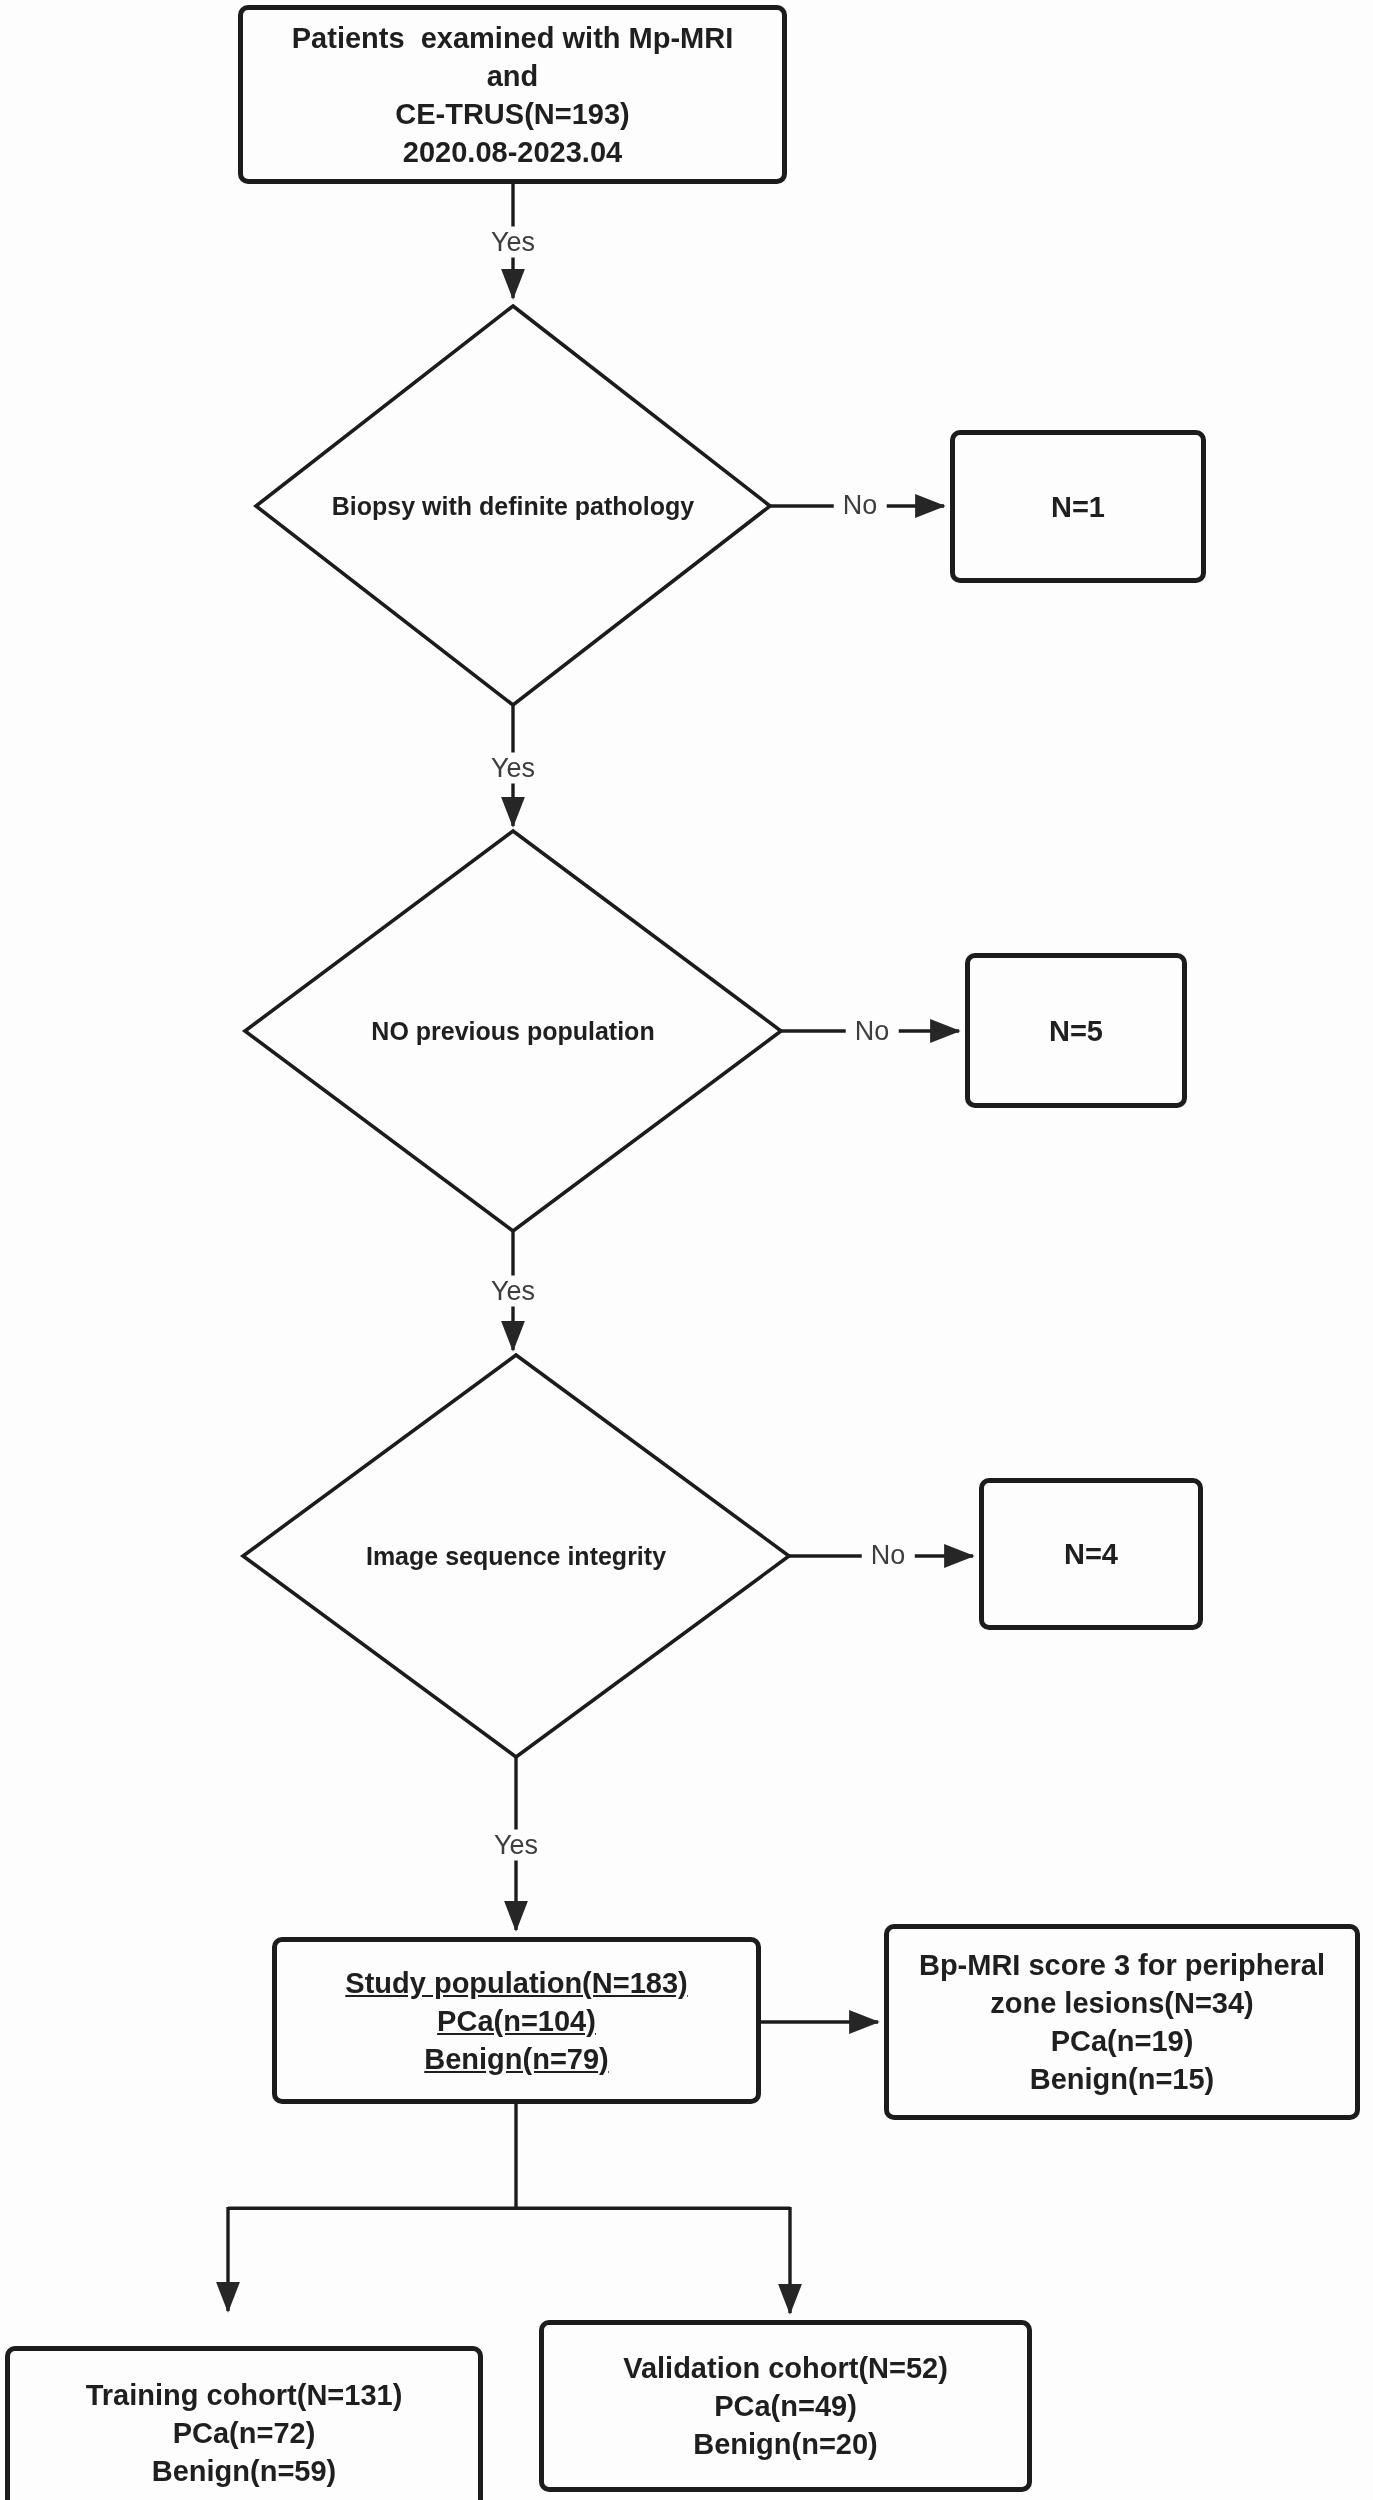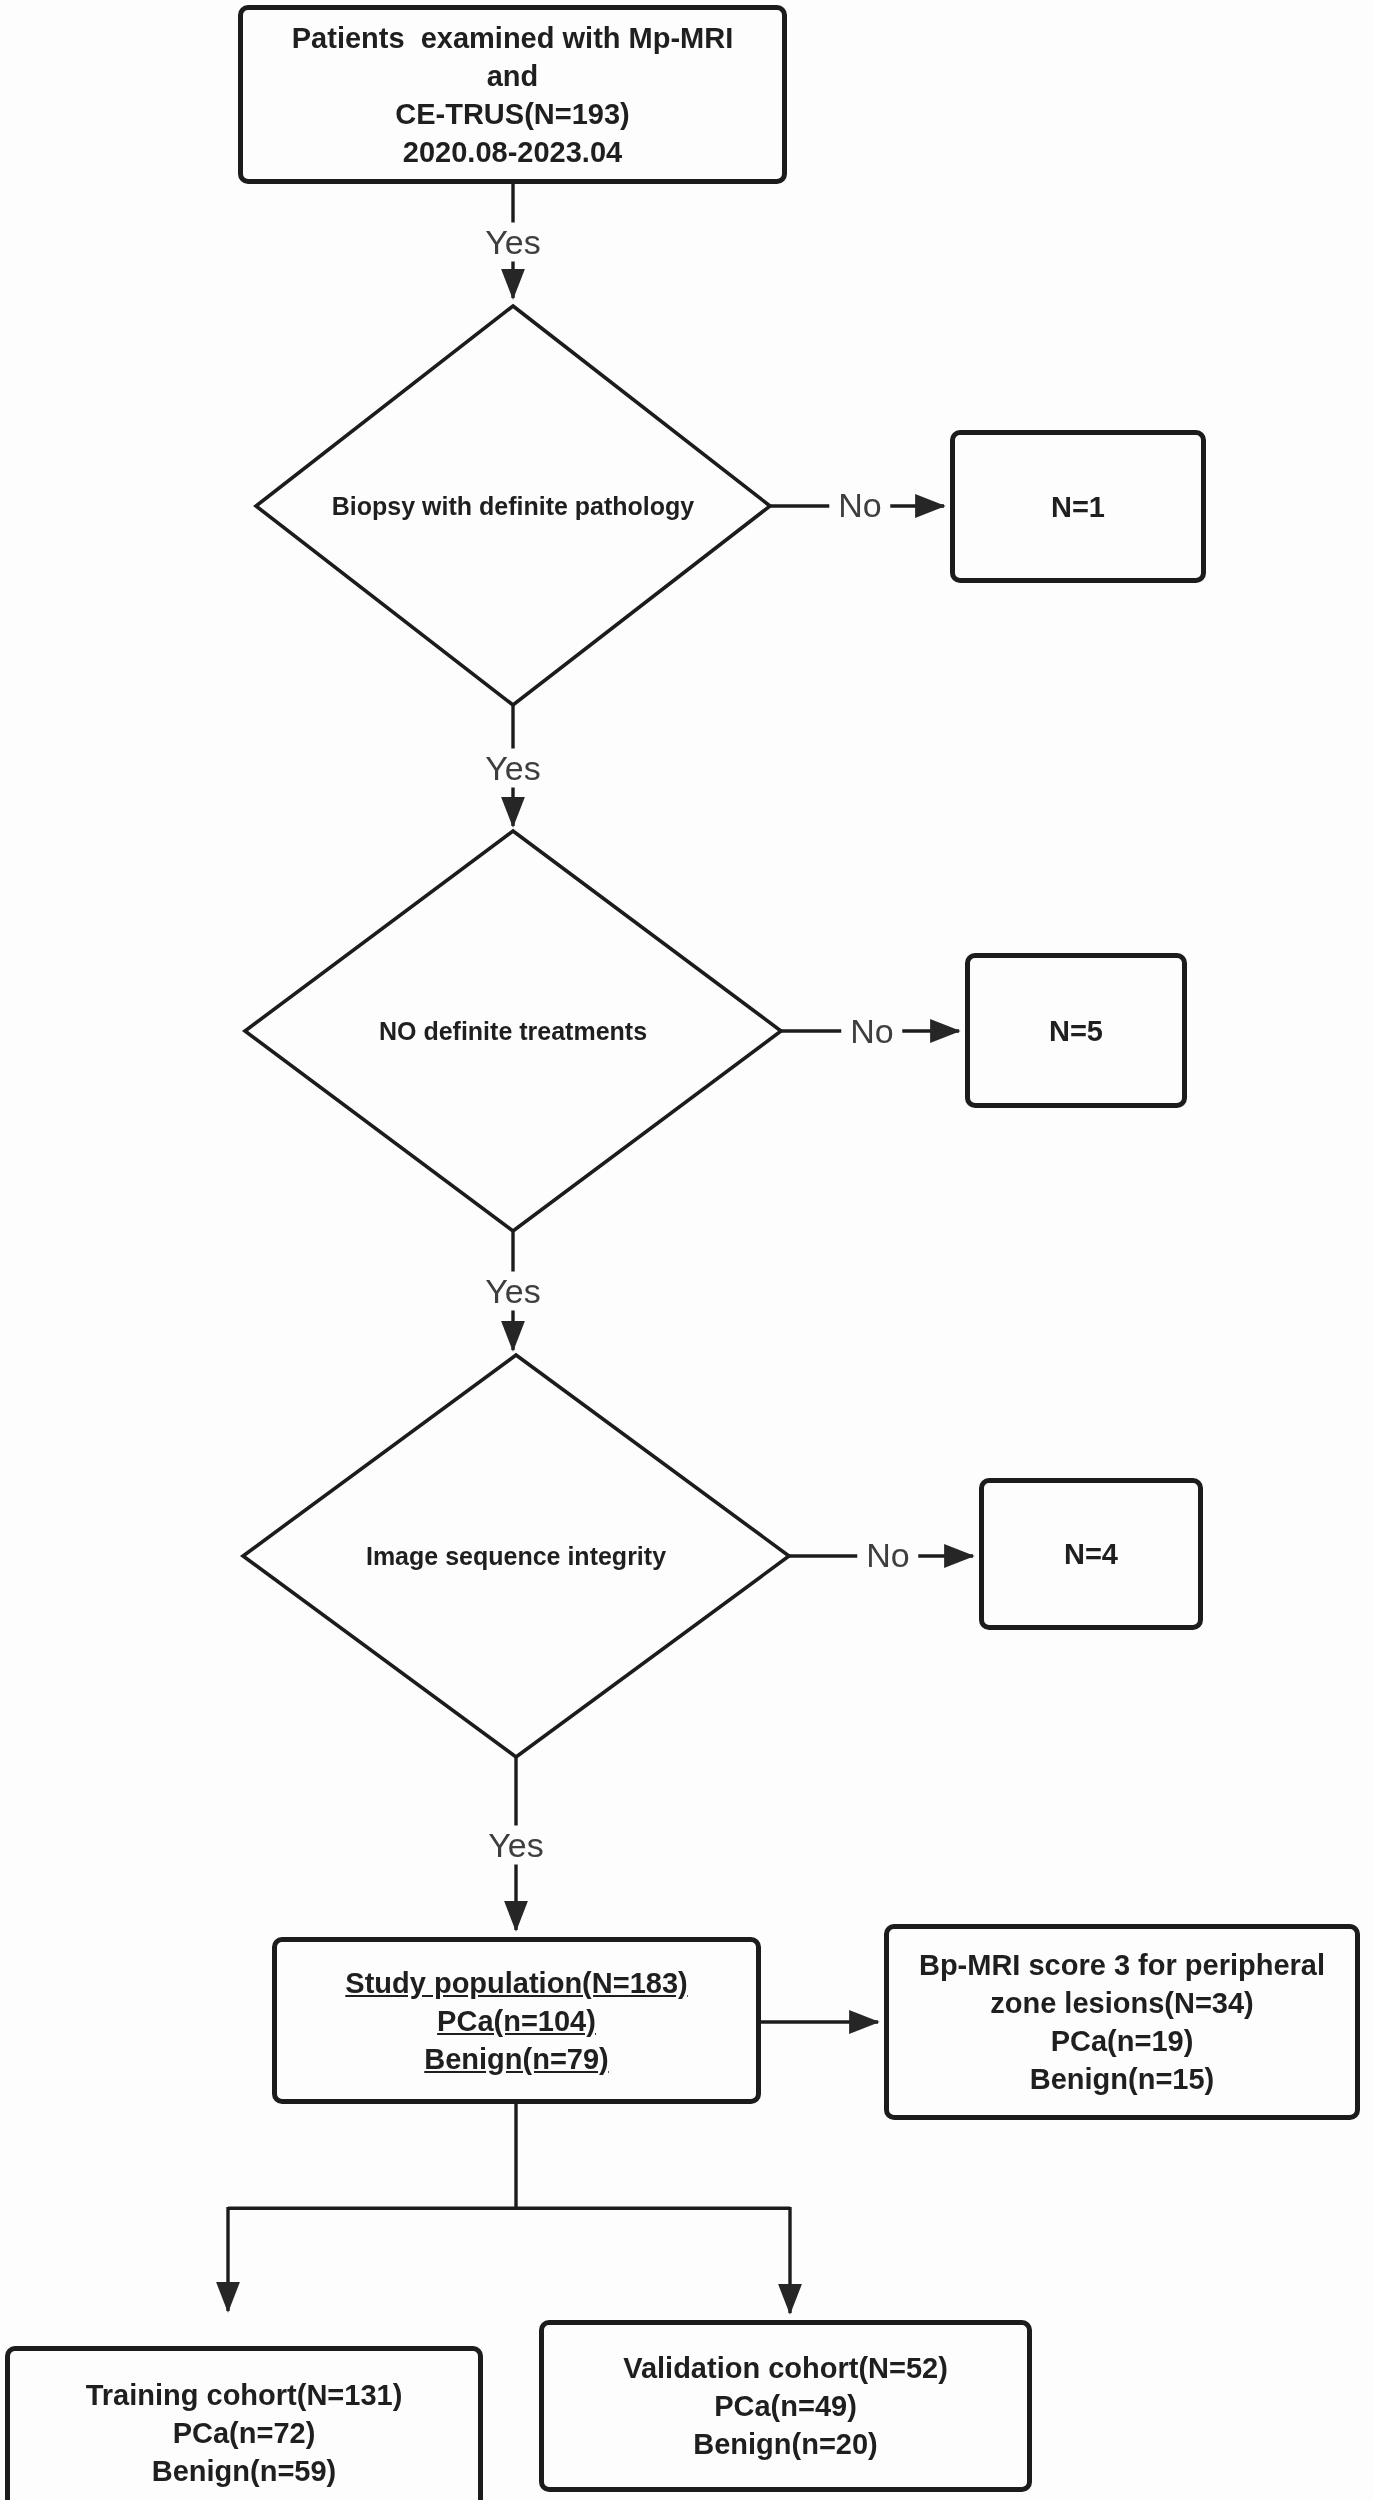--- a/index.html
+++ b/index.html
@@ -18,21 +18,21 @@
     background:var(--bg);display:flex;flex-direction:column;align-items:center;justify-content:center;
     text-align:center;color:var(--node-text);font-weight:bold;font-size:29px;line-height:38px;
   }
   .node .line{white-space:pre;}
   .dlabel{
     position:absolute;transform:translate(-50%,-50%);text-align:center;color:var(--node-text);
     font-weight:bold;font-size:25px;white-space:nowrap;
   }
   .edge-label{
     position:absolute;transform:translate(-50%,-50%);background:var(--bg);color:var(--edge-text);
-    font-size:34px;font-weight:400;padding:0 9px;white-space:nowrap;
+    font-size:27px;font-weight:400;padding:0 9px;white-space:nowrap;
   }
 </style>
 </head>
 <body>
 
 <div class="canvas">
 
   <svg class="wires" viewBox="0 0 1373 2500">
     <defs>
       <marker id="ah" markerWidth="9" markerHeight="7" refX="8.5" refY="3.5" orient="auto" markerUnits="strokeWidth">
@@ -100,21 +100,21 @@
     <span class="line">Benign(n=59)</span>
   </div>
 
   <div class="node" style="left:539px;top:2320px;width:493px;height:172px;">
     <span class="line">Validation cohort(N=52)</span>
     <span class="line">PCa(n=49)</span>
     <span class="line">Benign(n=20)</span>
   </div>
 
   <div class="dlabel" style="left:513px;top:506px;">Biopsy with definite pathology</div>
-  <div class="dlabel" style="left:513px;top:1031px;">NO definite treatments</div>
+  <div class="dlabel" style="left:513px;top:1031px;">NO previous population</div>
   <div class="dlabel" style="left:516px;top:1556px;">Image sequence integrity</div>
 
   <div class="edge-label" style="left:513px;top:242px;">Yes</div>
   <div class="edge-label" style="left:860px;top:505px;">No</div>
   <div class="edge-label" style="left:513px;top:768px;">Yes</div>
   <div class="edge-label" style="left:872px;top:1031px;">No</div>
   <div class="edge-label" style="left:513px;top:1291px;">Yes</div>
   <div class="edge-label" style="left:888px;top:1555px;">No</div>
   <div class="edge-label" style="left:516px;top:1845px;">Yes</div>
 

